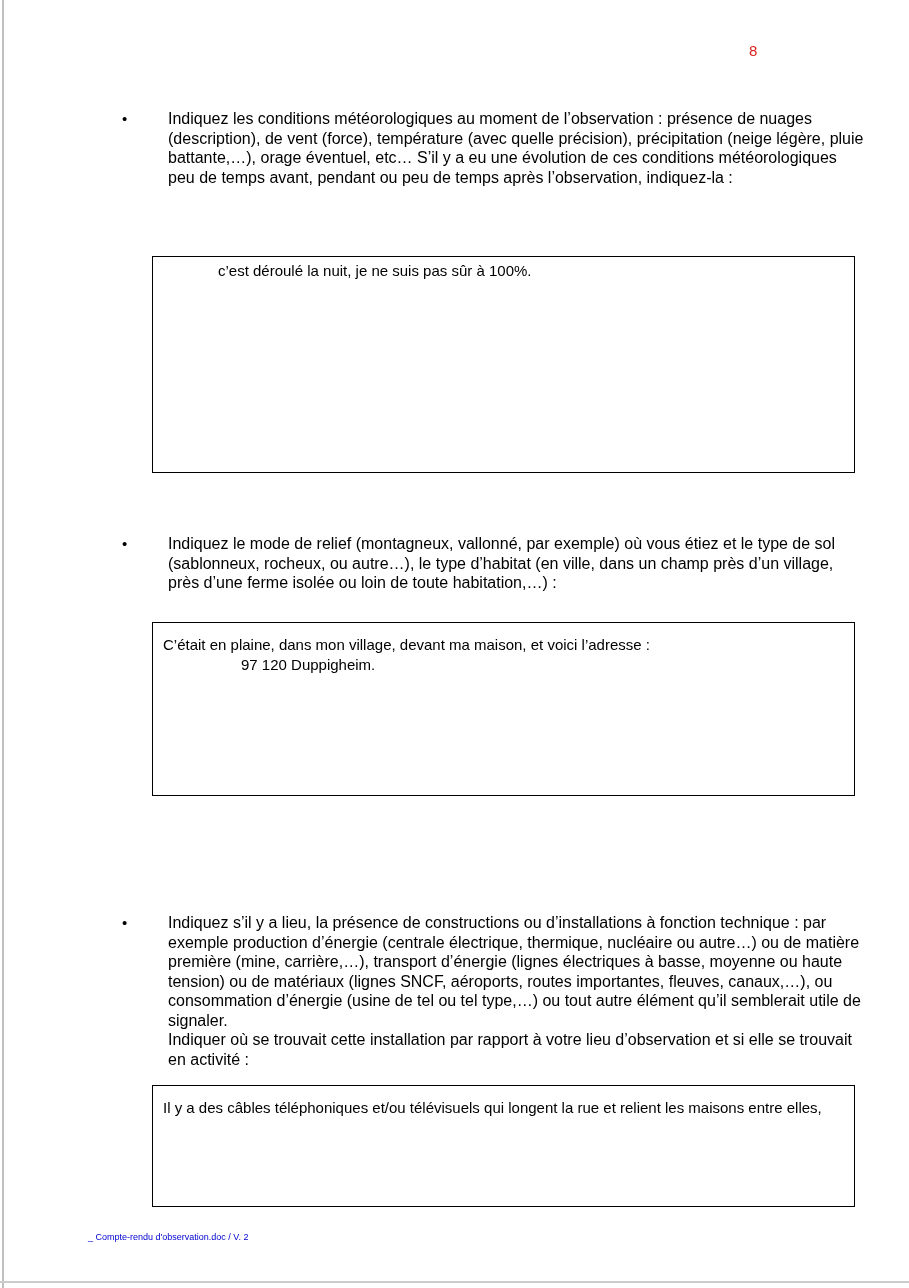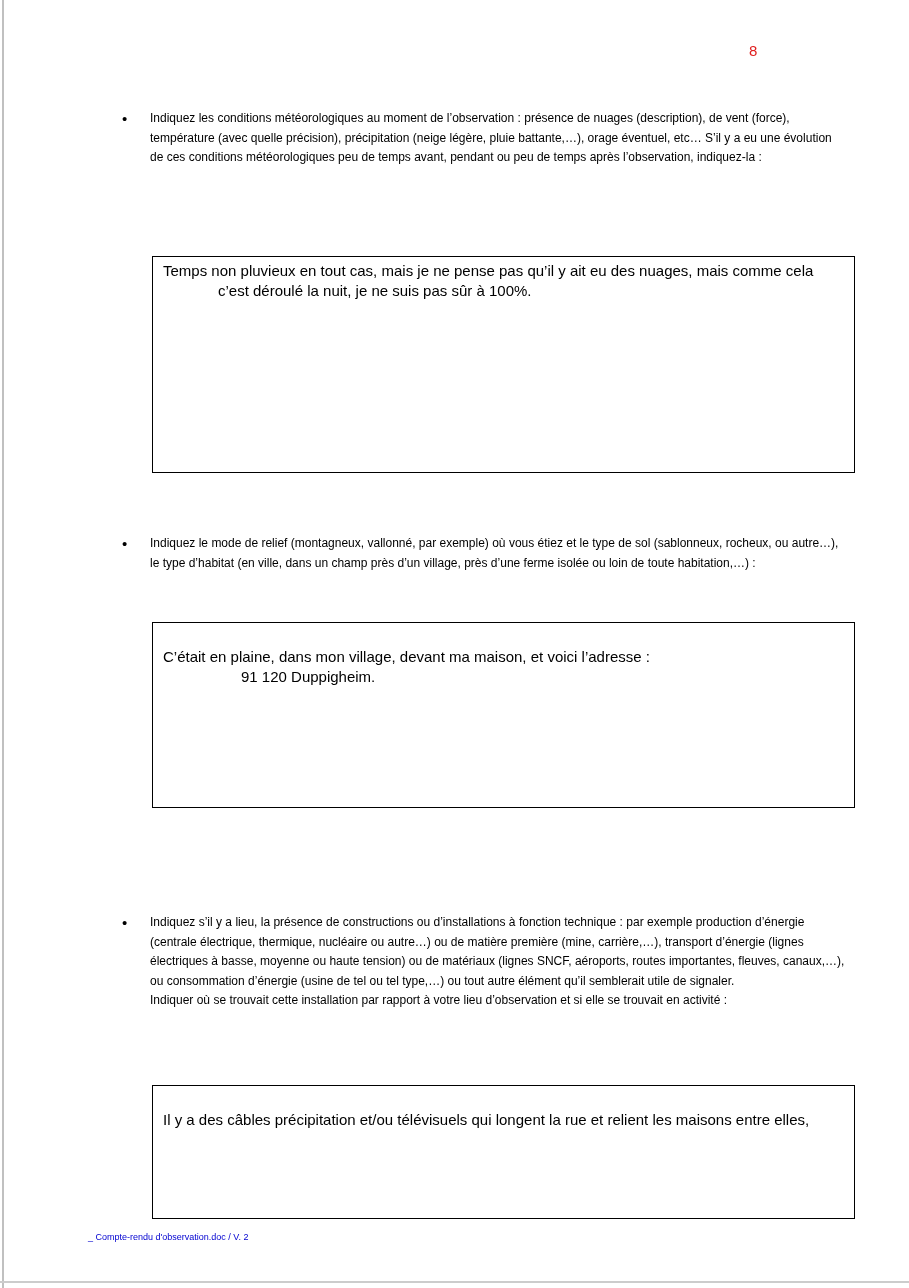--- a/index.html
+++ b/index.html
@@ -46,42 +46,43 @@
     align-items: flex-start;
   }
   .bullet {
     width: 28px;
     flex: 0 0 28px;
     font-size: 15px;
     line-height: 19.5px;
   }
   .ptext {
     width: 698px;
-    font-size: 12px;
+    font-size: 16px;
     line-height: 19.5px;
     white-space: pre-wrap;
+    margin-left: 18px;
   }
   .answer-box {
     position: absolute;
     left: 152px;
     width: 701px;
     border: 1px solid #000000;
     background: #ffffff;
     box-sizing: content-box;
   }
   .aline {
     font-size: 15px;
     line-height: 19.5px;
     white-space: nowrap;
     padding-left: 10px;
   }
   .aline.ind-65 { padding-left: 65px; }
   .aline.ind-88 { padding-left: 88px; }
   .box-pad-4  { padding-top: 4px; }
-  .box-pad-16 { padding-top: 24px; }
+  .box-pad-16 { padding-top: 12px; }
   .footer {
     position: absolute;
     left: 88px;
     top: 1232px;
     font-size: 9px;
     color: #0000d0;
   }
 </style>
 </head>
 <body>
@@ -92,39 +93,38 @@
   <div class="edge-bottom"></div>
 
   <div class="page-number">8</div>
 
   <div class="para" style="top:109px">
     <span class="bullet">•</span>
     <div class="ptext">Indiquez les conditions météorologiques au moment de l’observation : présence de nuages (description), de vent (force), température (avec quelle précision), précipitation (neige légère, pluie battante,…), orage éventuel, etc… S’il y a eu une évolution de ces conditions météorologiques peu de temps avant, pendant ou peu de temps après l’observation, indiquez-la :</div>
   </div>
 
   <div class="answer-box box-pad-4" style="top:256px;height:211px">
-    <div class="aline">Temps non pluvieux en tout cas, mais je ne pense pas qu’il y ait eu des nuages, mais comme cela</div>
     <div class="aline ind-65">c’est déroulé la nuit, je ne suis pas sûr à 100%.</div>
   </div>
 
   <div class="para" style="top:534px">
     <span class="bullet">•</span>
     <div class="ptext">Indiquez le mode de relief (montagneux, vallonné, par exemple) où vous étiez et le type de sol (sablonneux, rocheux, ou autre…), le type d’habitat (en ville, dans un champ près d’un village, près d’une ferme isolée ou loin de toute habitation,…) :</div>
   </div>
 
   <div class="answer-box box-pad-16" style="top:622px;height:160px">
     <div class="aline">C’était en plaine, dans mon village, devant ma maison, et voici l’adresse :</div>
-    <div class="aline ind-88">91 120 Duppigheim.</div>
+    <div class="aline ind-88">97 120 Duppigheim.</div>
   </div>
 
   <div class="para" style="top:913px">
     <span class="bullet">•</span>
     <div class="ptext">Indiquez s’il y a lieu, la présence de constructions ou d’installations à fonction technique : par exemple production d’énergie (centrale électrique, thermique, nucléaire ou autre…) ou de matière première (mine, carrière,…), transport d’énergie (lignes électriques à basse, moyenne ou haute tension) ou de matériaux (lignes SNCF, aéroports, routes importantes, fleuves, canaux,…), ou consommation d’énergie (usine de tel ou tel type,…) ou tout autre élément qu’il semblerait utile de signaler.
 Indiquer où se trouvait cette installation par rapport à votre lieu d’observation et si elle se trouvait en activité :</div>
   </div>
 
   <div class="answer-box box-pad-16" style="top:1085px;height:108px">
-    <div class="aline">Il y a des câbles précipitation et/ou télévisuels qui longent la rue et relient les maisons entre elles,</div>
+    <div class="aline">Il y a des câbles téléphoniques et/ou télévisuels qui longent la rue et relient les maisons entre elles,</div>
   </div>
 
   <div class="footer">_ Compte-rendu d'observation.doc / V. 2</div>
 
 </div>
 
 </body></html>

